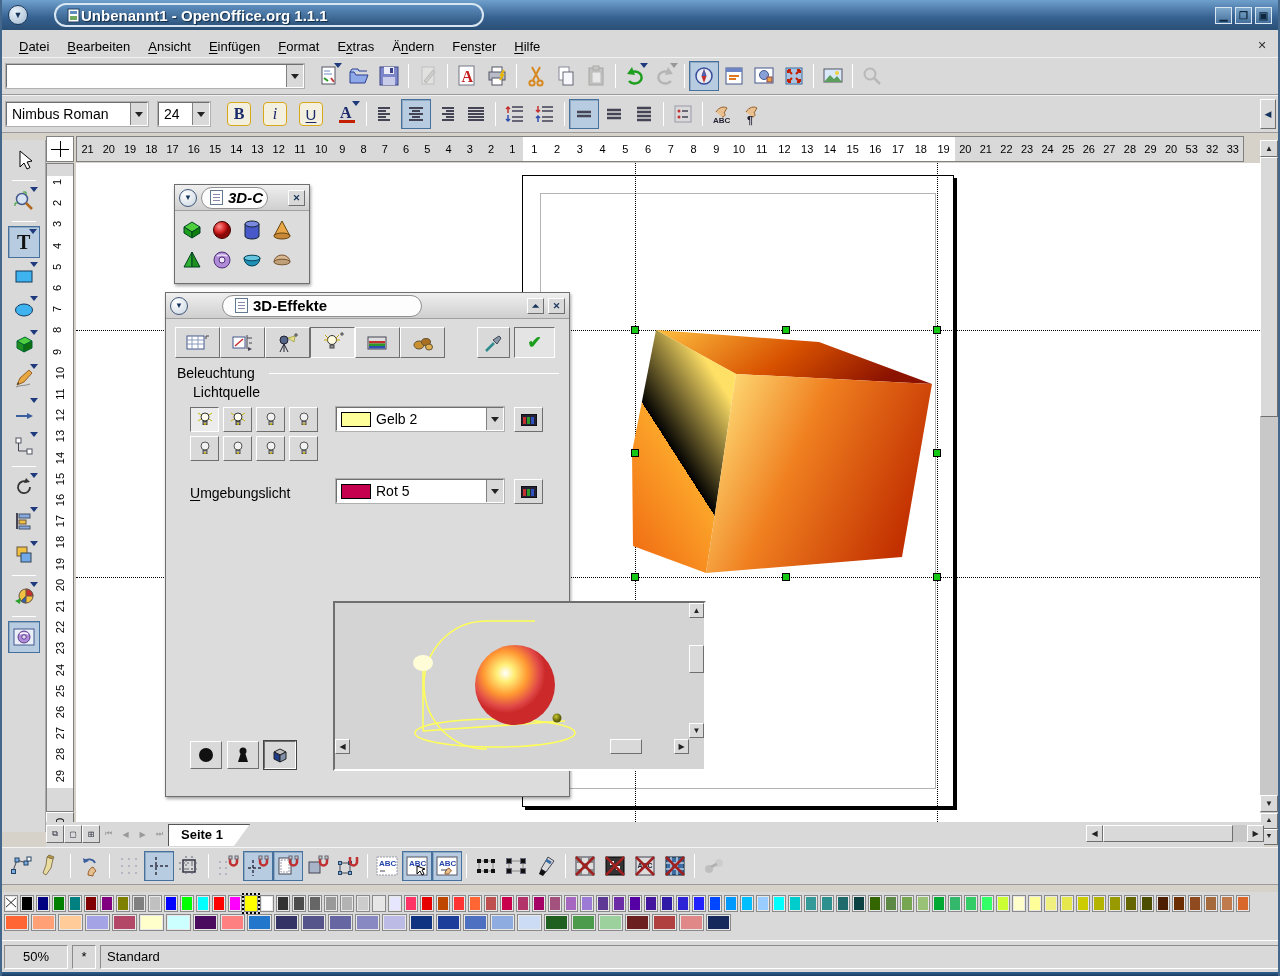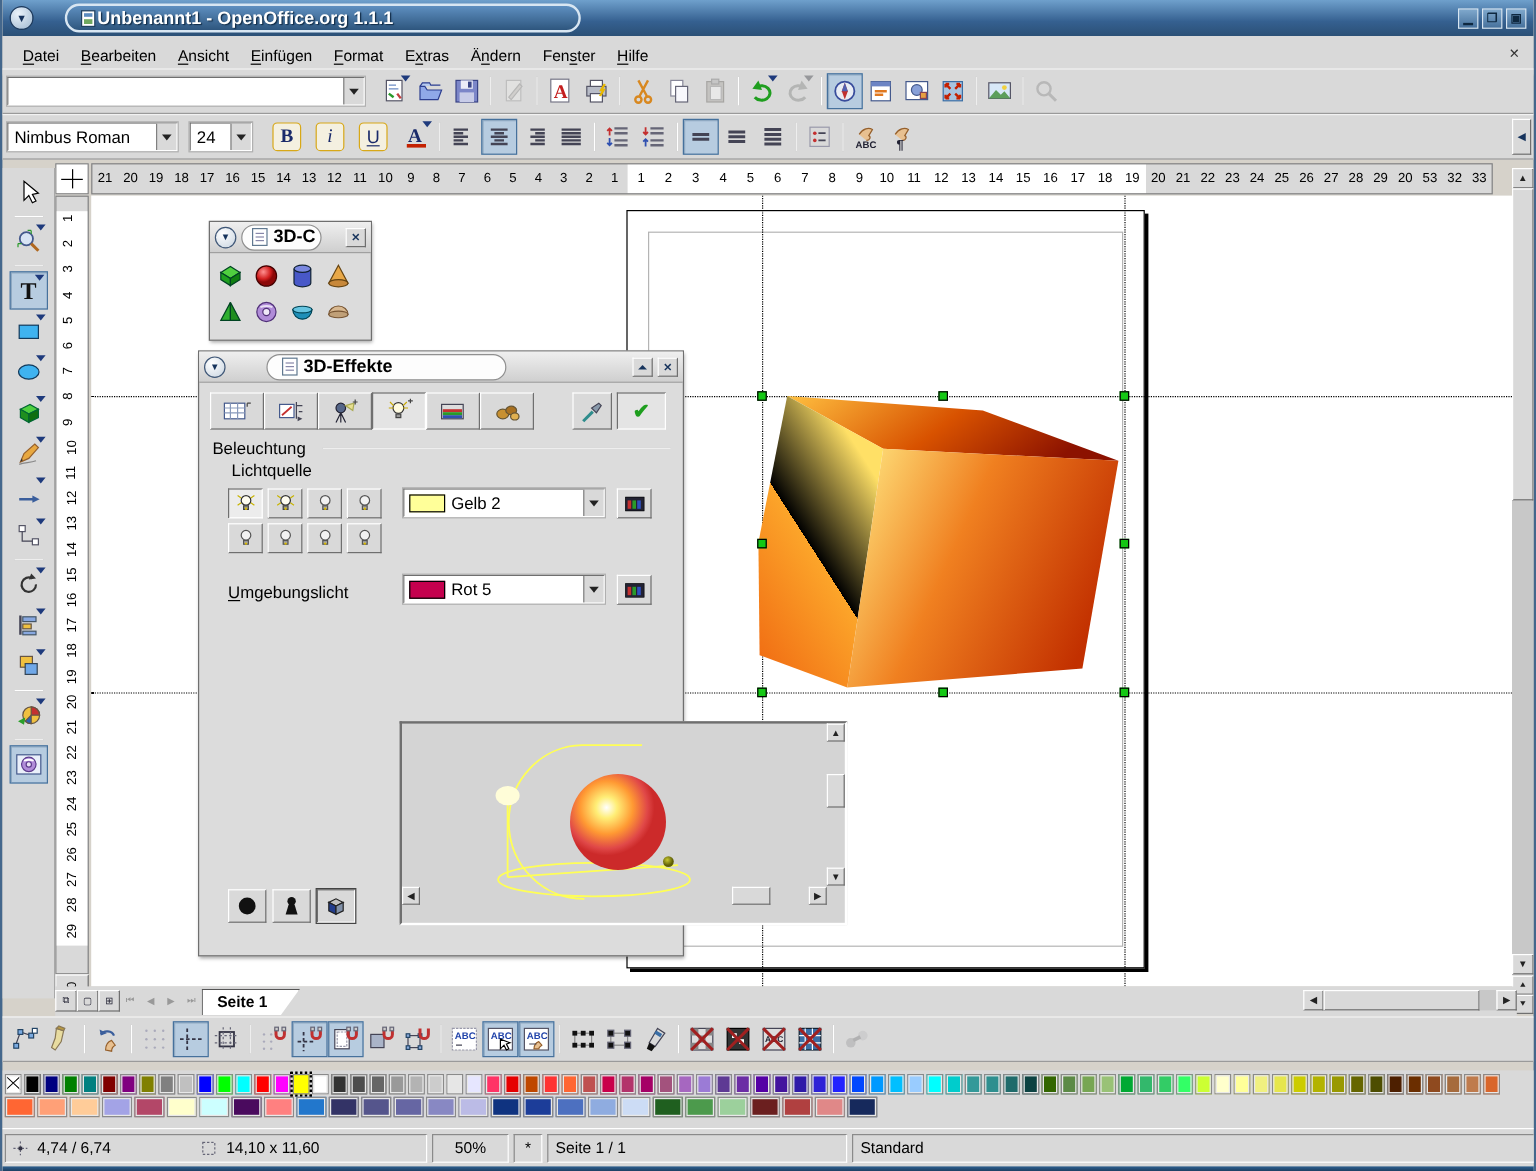--- a/index.html
+++ b/index.html
@@ -664,21 +664,21 @@
   <div class="sc-btn" style="left:0;top:0;width:18px;height:17px;">▲</div>
   <div class="sc-thumb" style="left:0;top:17px;width:18px;height:260px;"></div>
   <div class="sc-btn" style="left:0;top:655px;width:18px;height:17px;">▼</div>
   <div class="sc-btn" style="left:0;top:673px;width:18px;height:16px;">⯅</div>
   <div class="sc-btn" style="left:0;top:689px;width:18px;height:16px;">⯆</div>
 </div>
 
 <div class="float" style="left:172px;top:184px;width:136px;height:100px;">
   <div class="ft-titlebar">
     <div class="ft-circle">▼</div>
-    <div class="ft-pill" style="padding:0 4px 0 8px;overflow:hidden;max-width:72px;">
+    <div class="ft-pill" style="padding:0 4px 0 8px;overflow:hidden;max-width:72px;font-style:italic;">
       <span class="minidoc"></span>
       <span>3D-C</span>
     </div>
     <div class="ft-btn" style="margin-left:auto;">✕</div>
   </div>
   <div style="display:flex;flex-wrap:wrap;padding:4px 2px;">
     <div class="tbtn">
         <svg width="24" height="24" viewBox="0 0 24 24">
           <path d="M4 9l8-5 8 5-8 5z" fill="#4FCF3F" stroke="#042"></path>
           <path d="M4 9l8 5v6l-8-5z" fill="#1F9F1F" stroke="#042"></path>
@@ -1284,38 +1284,23 @@
       <div class="cswatch" style="width: 25px; background: rgb(76, 154, 76);"></div>
       <div class="cswatch" style="width: 25px; background: rgb(156, 208, 156);"></div>
       <div class="cswatch" style="width: 25px; background: rgb(107, 31, 31);"></div>
       <div class="cswatch" style="width: 25px; background: rgb(176, 64, 64);"></div>
       <div class="cswatch" style="width: 25px; background: rgb(224, 136, 136);"></div>
       <div class="cswatch" style="width: 25px; background: rgb(22, 41, 92);"></div>
     </div>
 </div>
 
 <div class="statusbar">
-  <div class="seg" style="width:352px;gap:8px;">
-    <svg width="12" height="12" viewBox="0 0 12 12">
-        <path d="M0 6h12M6 0v12" stroke="#667" stroke-dasharray="2 1.5"></path>
-        <rect x="4.5" y="4.5" width="3" height="3" fill="#334"></rect>
-      </svg>
-    <span>4,74 / 6,74</span>
-    <span style="width:60px;"></span>
-    <svg width="12" height="12" viewBox="0 0 12 12">
-        <rect x="1" y="1" width="10" height="10" fill="none" stroke="#667" stroke-dasharray="2 1.5"></rect>
-      </svg>
-    <span>14,10 x 11,60</span>
-  </div>
   <div class="seg" style="width:64px;justify-content:center;">
       <span>50%</span>
     </div>
   <div class="seg" style="width:24px;justify-content:center;">
       <span>*</span>
     </div>
-  <div class="seg" style="width:250px;">
-      <span>Seite 1 / 1</span>
-    </div>
   <div class="seg" style="flex:1;">
       <span>Standard</span>
     </div>
 </div>
 <div class="bottomstrip"></div>
 
 </body></html>

